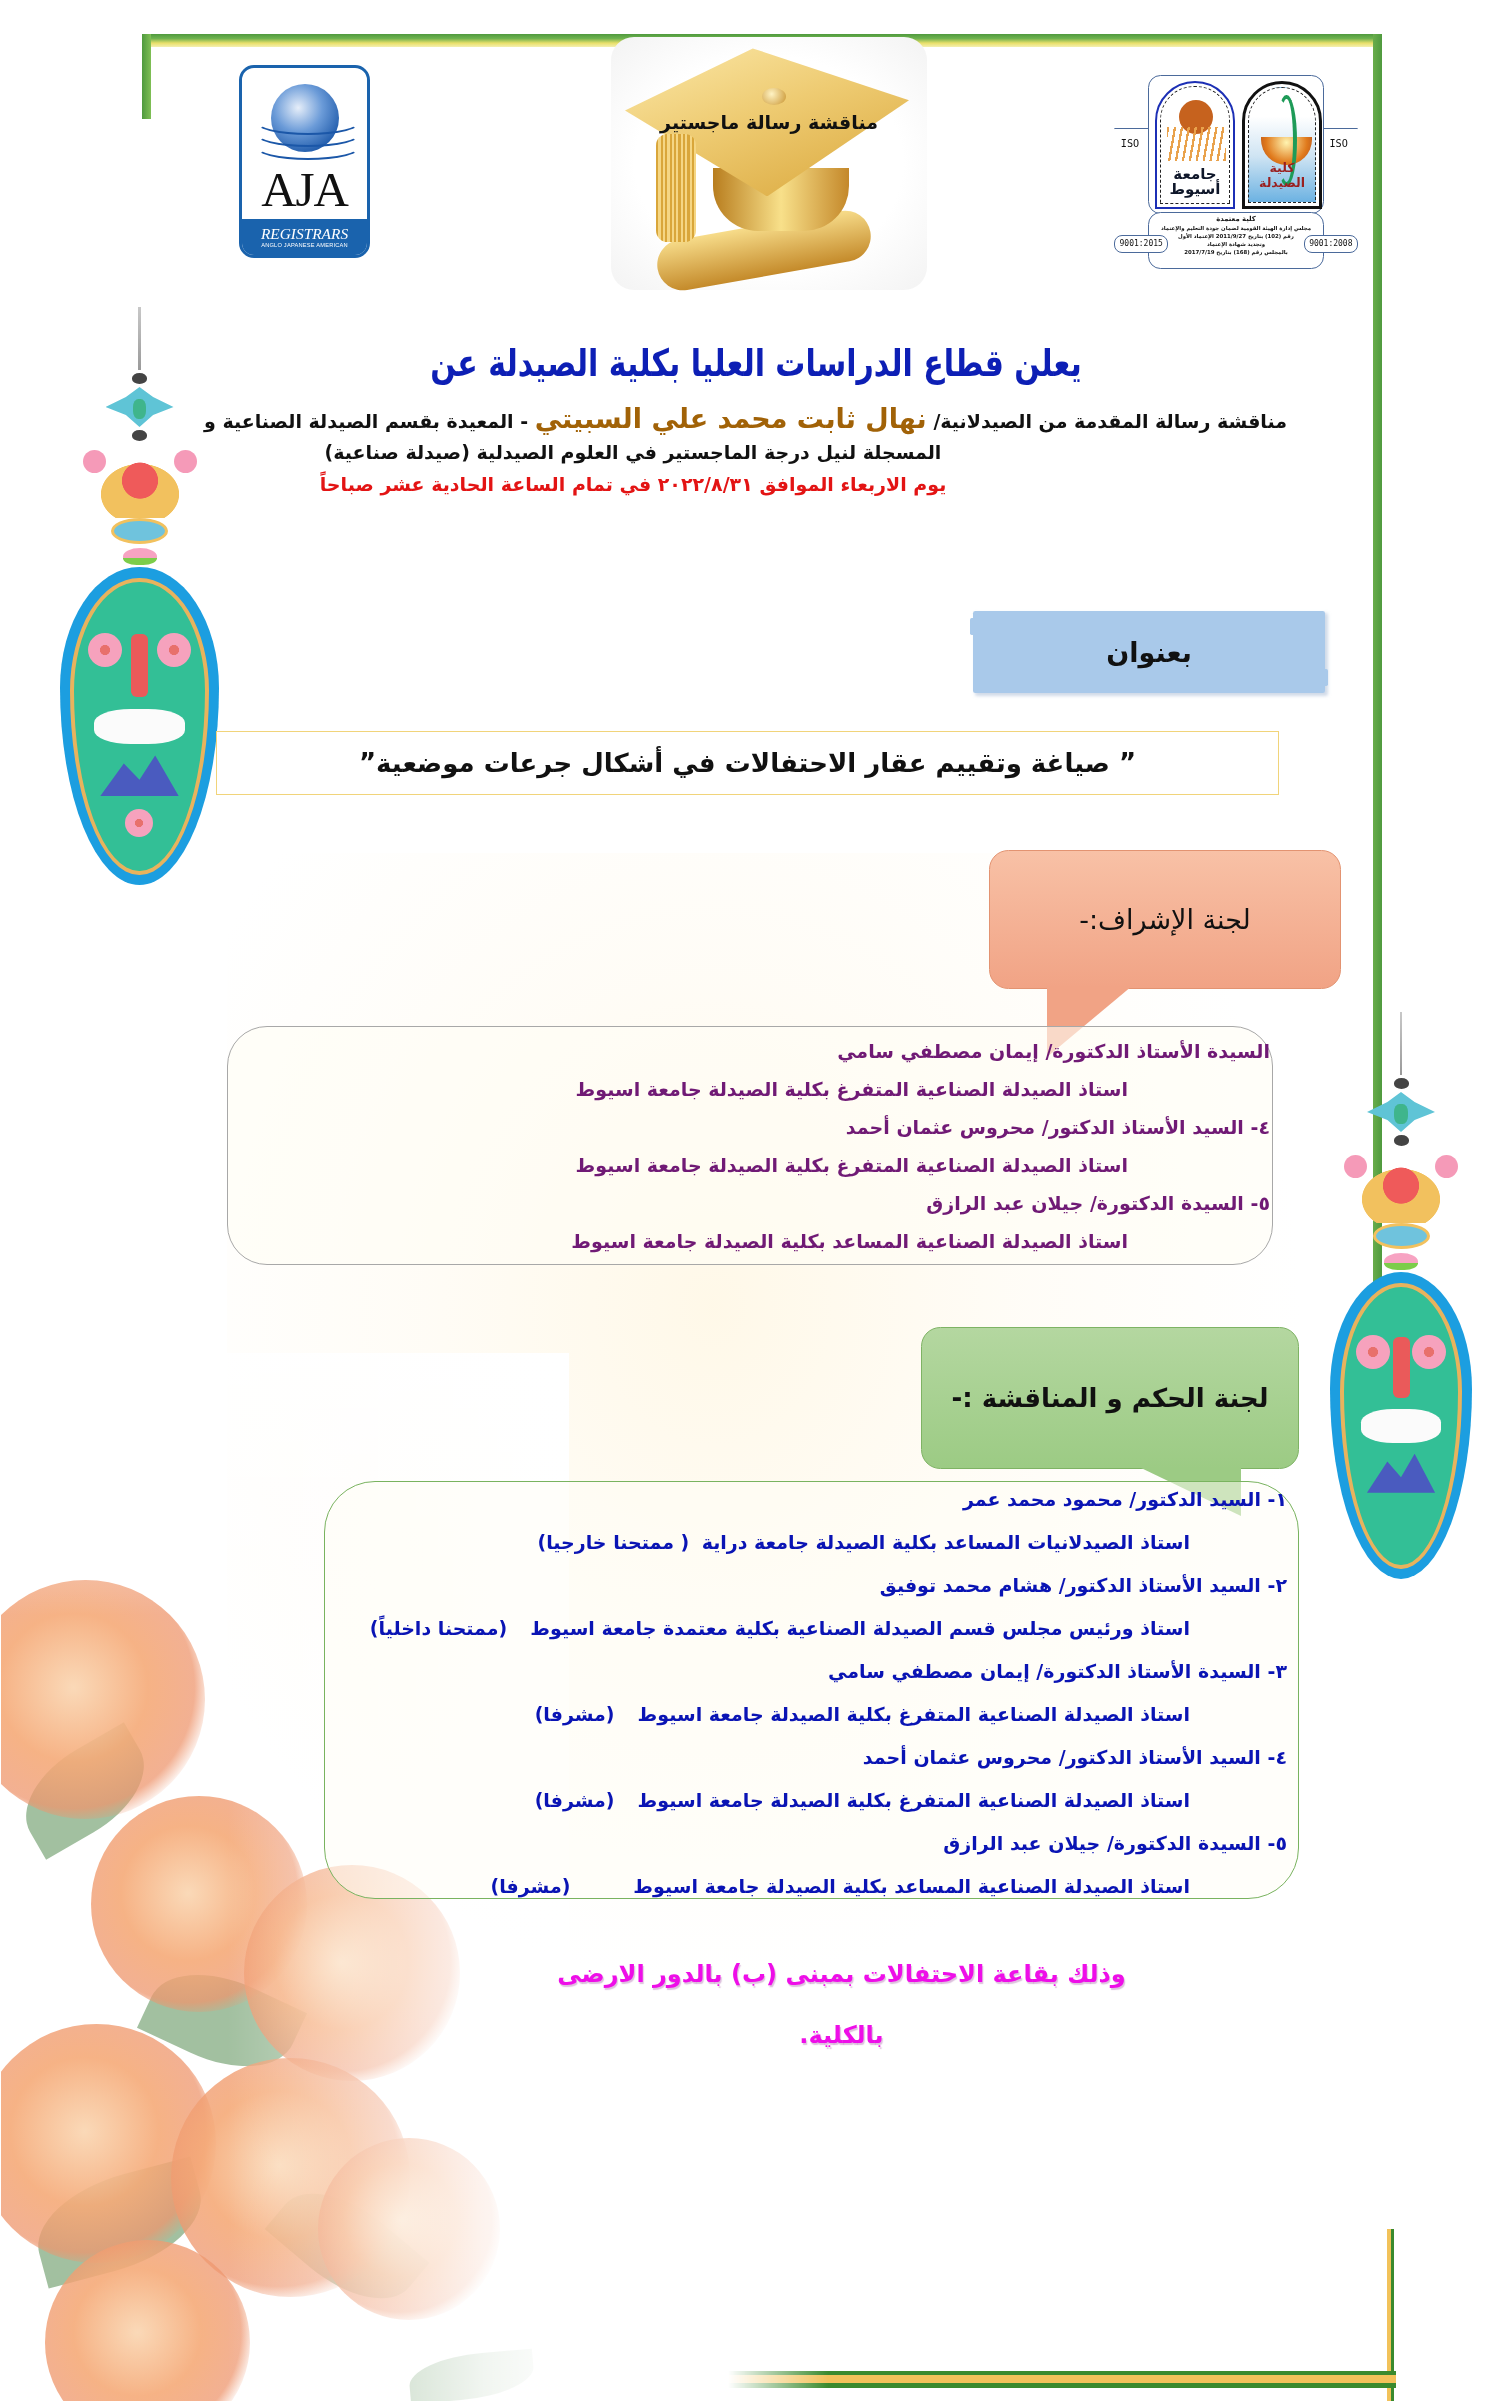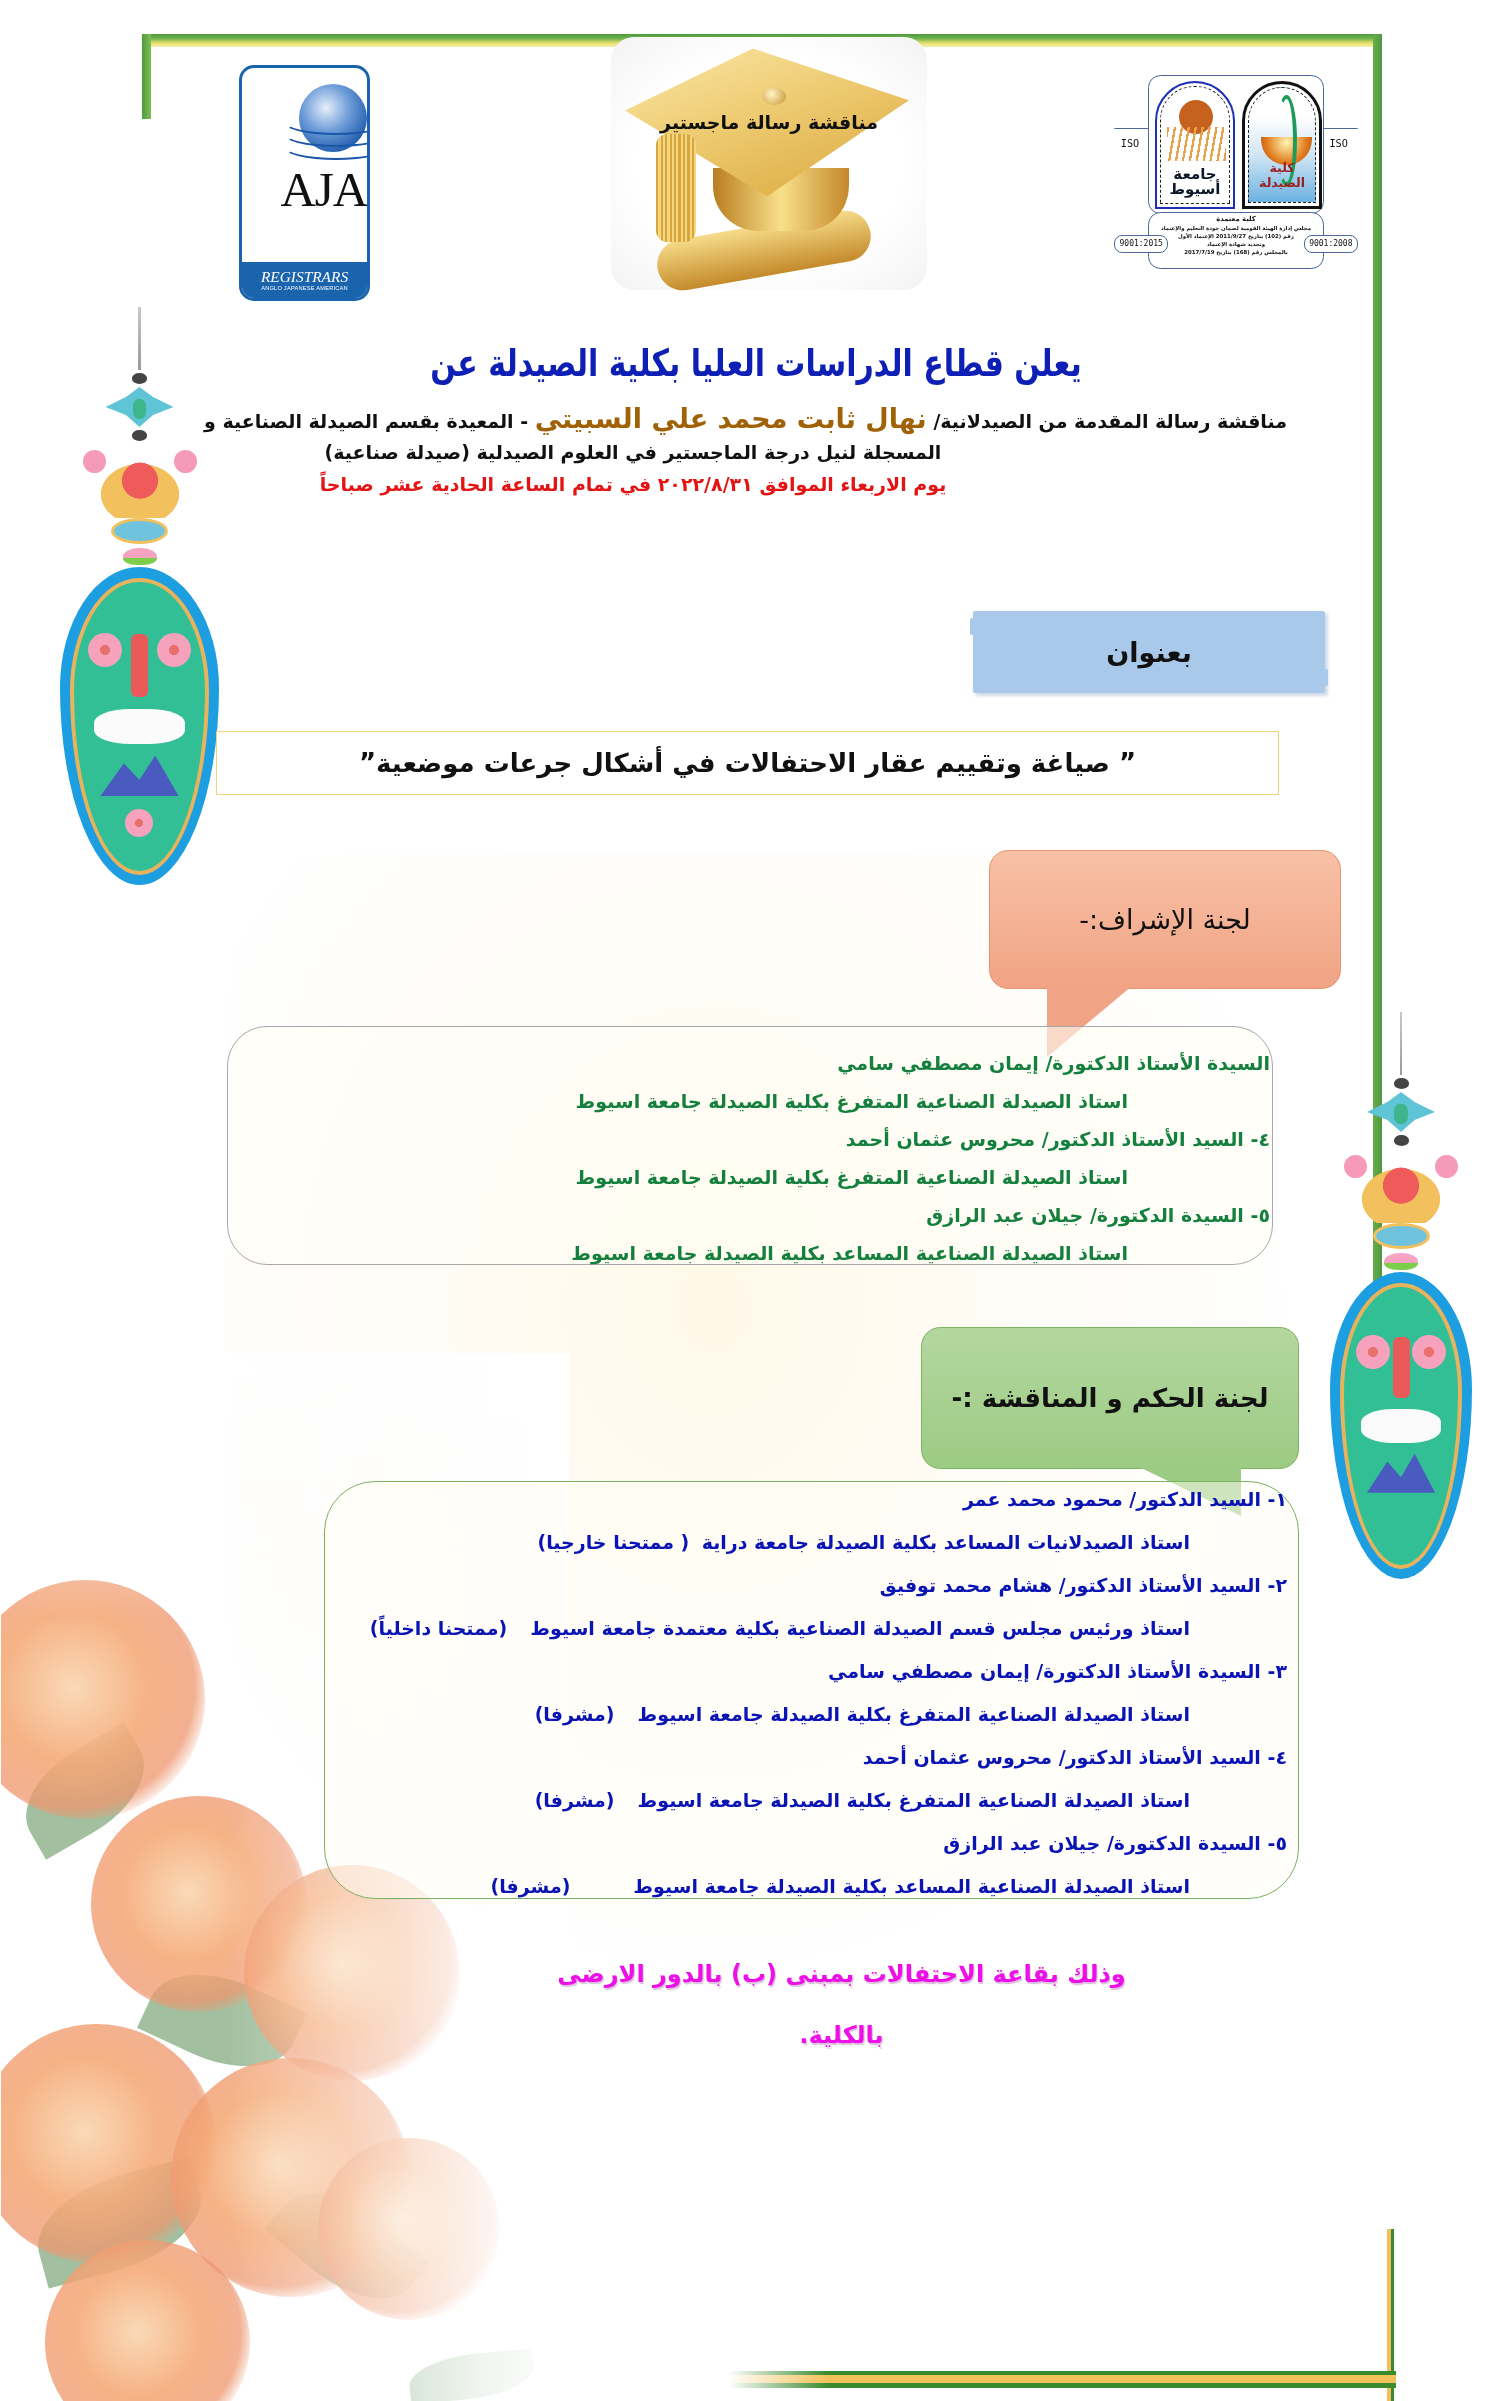--- a/index.html
+++ b/index.html
@@ -136,26 +136,26 @@
     }
     .ornament .medallion .cloud {
       position: absolute; left: 15%; top: 44%; width: 70%; height: 12%;
       background: #fbfbfb; border-radius: 40%;
     }
 
     
     .logo-aja {
       position: absolute;
       left: 239px; top: 65px;
-      width: 131px; height: 236px;
+      width: 131px; height: 193px;
       border: 3.4px solid #1a63ad;
       border-radius: 15px;
       background: #fff;
       overflow: hidden;
-      display: flex; flex-direction: column; 
+      display: flex; flex-direction: column; align-items: center;
     }
     .logo-aja .globe {
       margin-top: 16px;
       width: 68px; height: 68px; border-radius: 50%;
       background: radial-gradient(circle at 40% 35%, #e6eef9 0%, #6b9bd8 40%, #1b57a8 80%);
       position: relative;
     }
     .logo-aja .ring {
       position: absolute; left: -17px; width: 108px; height: 28px;
       border: 2.8px solid #1b57a8; border-color: transparent transparent #1b57a8 transparent;
@@ -393,21 +393,21 @@
       background: rgba(255,253,245,0.5);
     }
     .members {
       position: absolute;
       font-family: "DejaVu Sans", sans-serif; font-weight: bold;
       text-align: right;
     }
     .members .line {
       display: block; white-space: nowrap;
     }
-    .members-supervision { right: 242px; top: 1032px; width: 1023px; color: #15803d; font-size: 19px; margin-top: 12px; }
+    .members-supervision { right: 242px; top: 1032px; width: 1023px; color: #701a75; font-size: 19px; }
     .members-supervision .line { height: 38px; line-height: 38px; }
     .members-supervision .role { padding-right: 142px; }
     .members-committee { right: 225px; top: 1478px; width: 1137px; color: #0a14b4; font-size: 19px; }
     .members-committee .line { height: 43px; line-height: 43px; }
     .members-committee .role { padding-right: 97px; }
     .members-committee .tag { display: inline-block; margin-right: 23px; }
 
     
     .location {
       position: absolute; left: 398px; top: 1944px; width: 887px;

